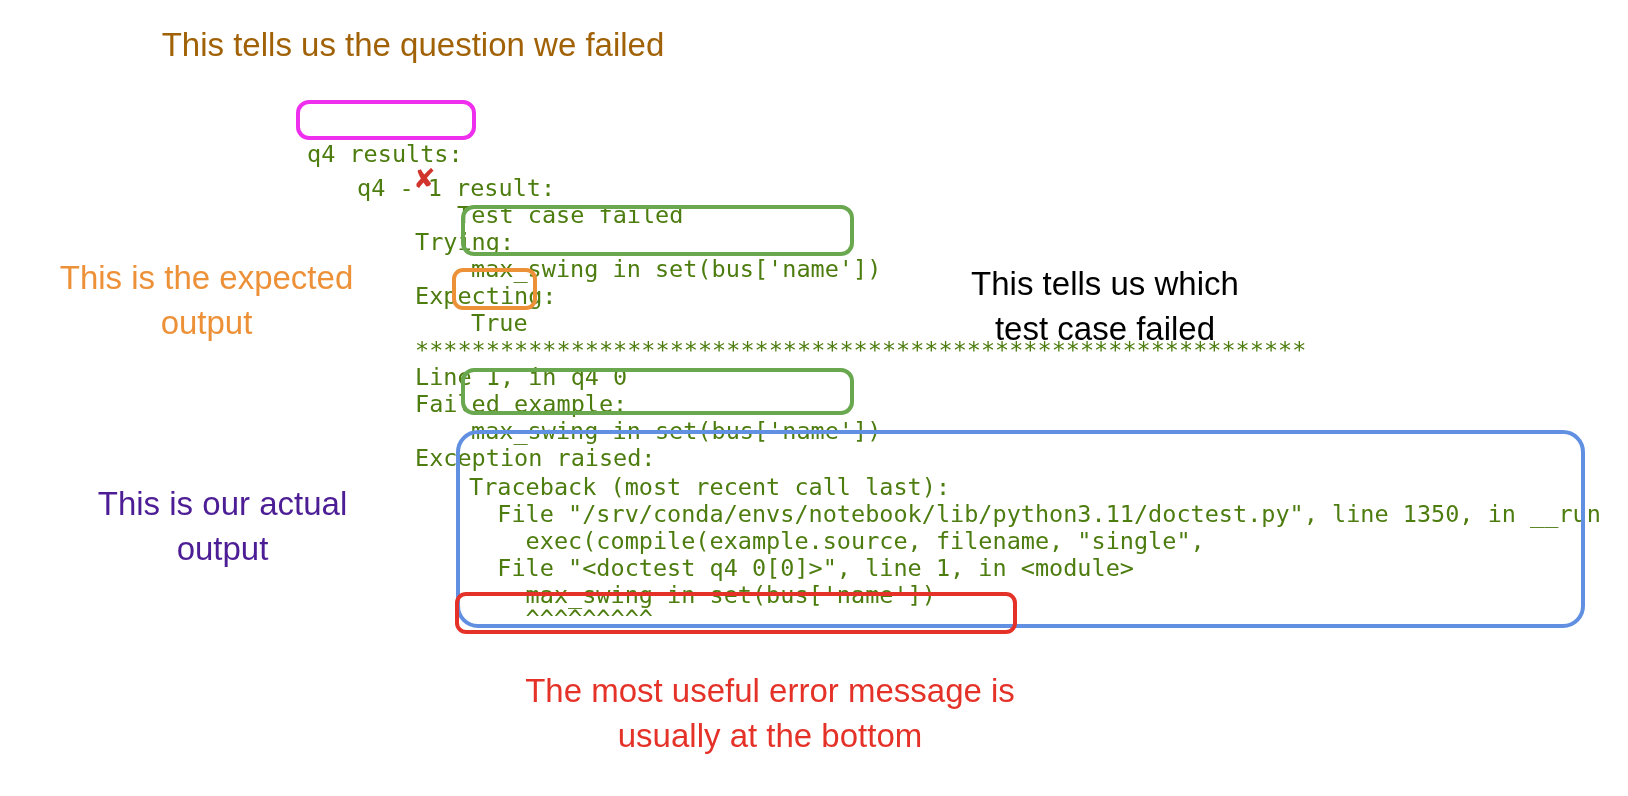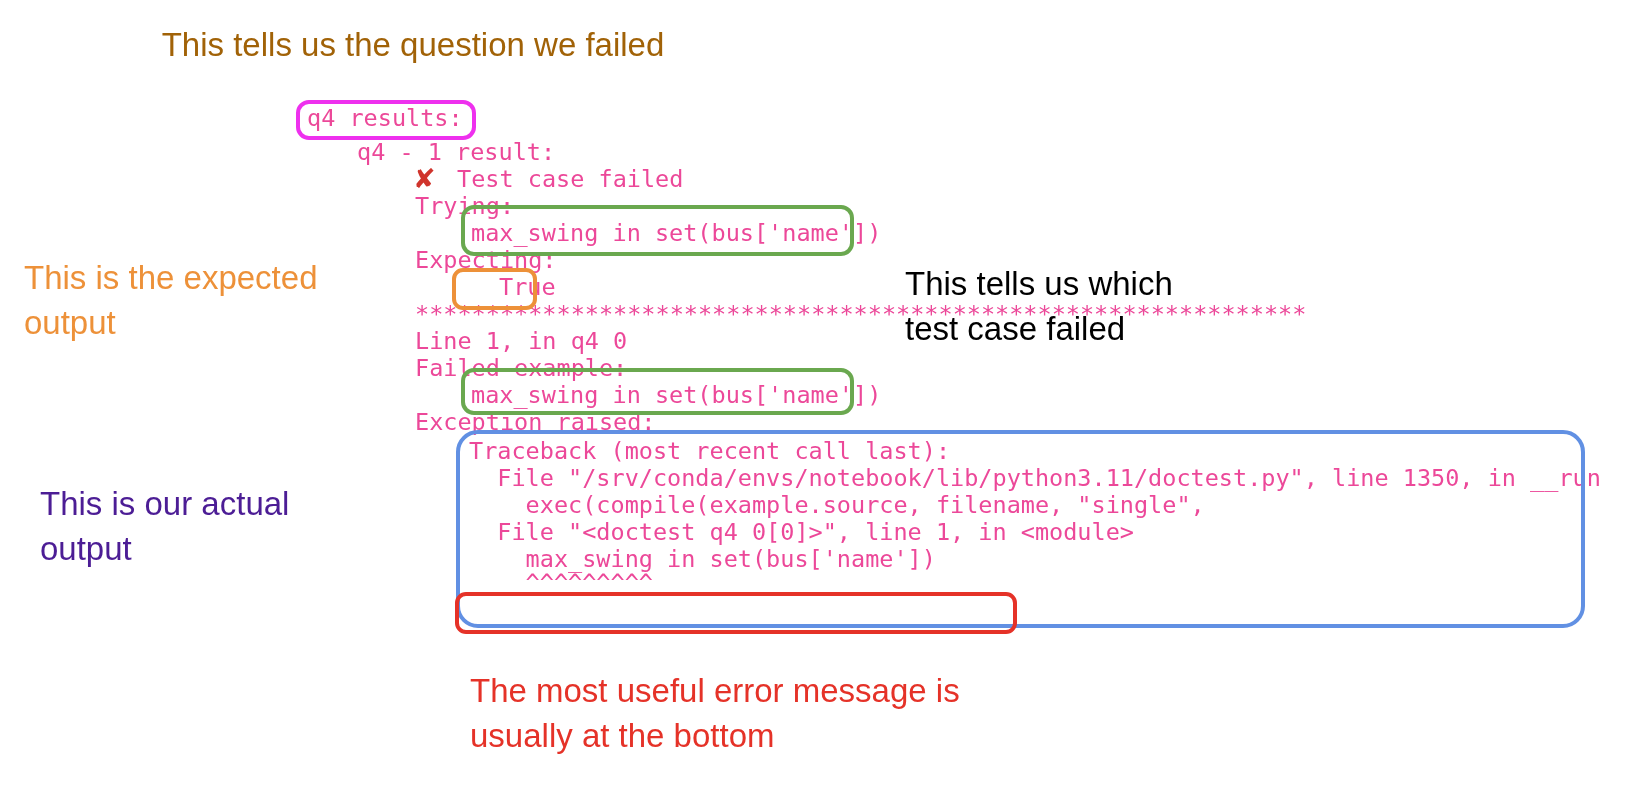--- a/index.html
+++ b/index.html
@@ -14,38 +14,39 @@
     background: #ffffff;
     overflow: hidden;
     font-family: "Liberation Sans", sans-serif;
   }
   .cline {
     position: absolute;
     white-space: pre;
     font-family: "DejaVu Sans Mono", monospace;
     font-size: 23.5px;
     line-height: 27px;
-    color: #ec4899;
+    color: #4d7c0f;
+    margin-top: 36px;
   }
   .xmark {
     position: absolute;
     font-family: "DejaVu Sans", sans-serif;
     font-size: 27px;
     font-weight: bold;
     color: #d0342c;
     line-height: 27px;
   }
 
   
   .note {
     position: absolute;
     font-family: "Liberation Sans", sans-serif;
     font-size: 33px;
     line-height: 45px;
-    text-align: left;
+    text-align: center;
     white-space: pre-line;
   }
 
   
   .box {
     position: absolute;
     background: transparent;
     box-sizing: border-box;
   }
   .box-magenta {
@@ -80,21 +81,21 @@
 
   <div class="xmark" style="left:413px; top:165px;">✘</div>
   <div class="cline" style="left:457px; top:166px;">Test case failed</div>
 
   <div class="cline" style="left:415px; top:193px;">Trying:</div>
 
   <div class="cline" style="left:471px; top:220px;">max_swing in set(bus['name'])</div>
 
   <div class="cline" style="left:415px; top:247px;">Expecting:</div>
 
-  <div class="cline" style="left:499px; top:274px;">True</div>
+  <div class="cline" style="left:471px; top:274px;">True</div>
 
   <div class="cline" style="left:415px; top:301px;">***************************************************************</div>
 
   <div class="cline" style="left:415px; top:328px;">Line 1, in q4 0</div>
 
   <div class="cline" style="left:415px; top:355px;">Failed example:</div>
 
   <div class="cline" style="left:471px; top:382px;">max_swing in set(bus['name'])</div>
 
   <div class="cline" style="left:469px; top:438px;">Traceback (most recent call last):</div>

